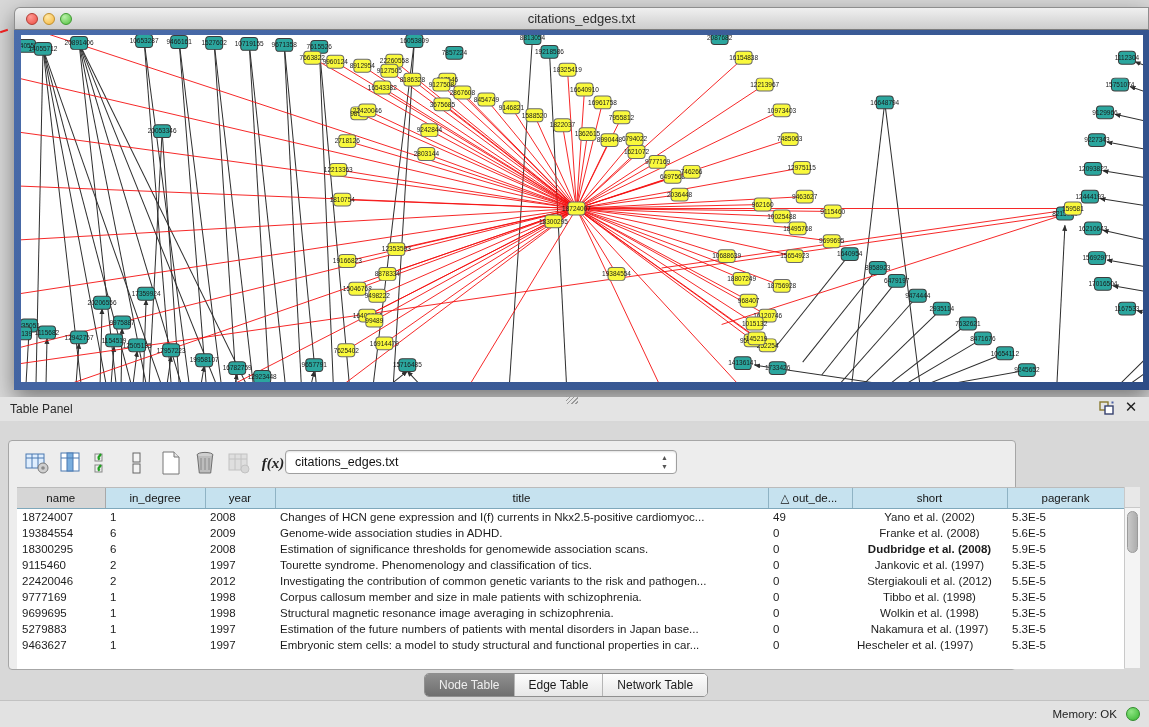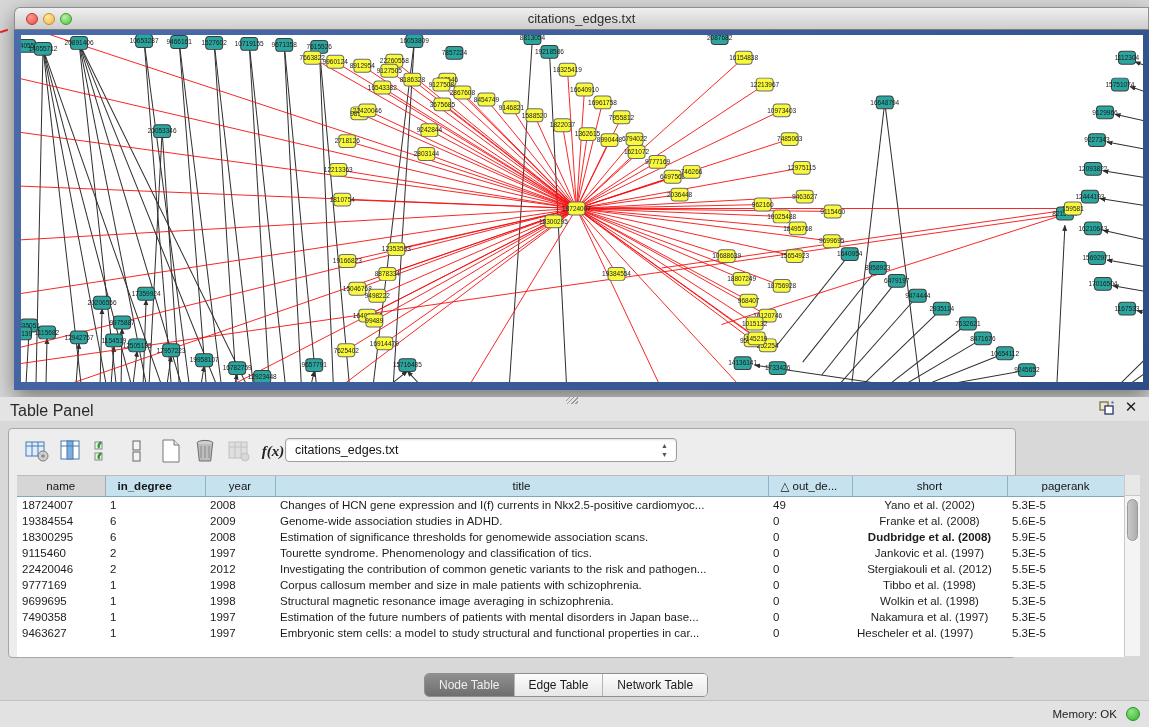--- a/index.html
+++ b/index.html
@@ -11,25 +11,25 @@
   .tl{position:absolute;top:5px;width:12px;height:12px;border-radius:50%;box-sizing:border-box;}
   .tl.red{left:11px;background:radial-gradient(circle at 35% 30%,#ff9a94,#ec4d42);border:1px solid #b23b33;}
   .tl.yel{left:28px;background:radial-gradient(circle at 35% 30%,#ffe9a8,#f5b53b);border:1px solid #c08f2e;}
   .tl.grn{left:45px;background:radial-gradient(circle at 35% 30%,#b9f0a8,#52c23f);border:1px solid #3f9a31;}
   .netframe{position:absolute;left:0;top:23px;right:0;bottom:0;background:linear-gradient(135deg,#4a6cab,#2e4d86);}
   .canvas{position:absolute;left:7px;top:5px;right:6px;bottom:8px;background:#ffffff;overflow:hidden;}
   .canvas svg{position:absolute;left:0;top:0;width:100%;height:100%;}
   .stray-red{position:absolute;left:0;top:30px;width:8px;height:2px;background:#e82020;transform:rotate(-18deg);}
   
   .panelbar{position:absolute;left:0;top:397px;width:1149px;height:24px;background:#e4e4e4;}
-  .paneltitle{position:absolute;left:10px;top:5px;font-size:16px;color:#2a2a2a;}
+  .paneltitle{position:absolute;left:10px;top:5px;font-size:12px;color:#2a2a2a;}
   .grip{position:absolute;left:566px;top:396px;width:12px;height:8px;background:repeating-linear-gradient(135deg,#9a9a9a 0 1px,transparent 1px 3px);}
   .float-btn{position:absolute;right:34px;top:400px;width:18px;height:16px;}
   .close-btn{position:absolute;right:10px;top:399px;width:16px;height:16px;font-size:15px;font-weight:bold;color:#1c1c1c;line-height:16px;text-align:center;cursor:default;}
-  .inner{position:absolute;left:8px;top:428px;width:1008px;height:230px;background:#ededed;border:1px solid #a6a6a6;border-radius:4px;box-sizing:border-box;}
+  .inner{position:absolute;left:8px;top:440px;width:1008px;height:230px;background:#ededed;border:1px solid #a6a6a6;border-radius:4px;box-sizing:border-box;}
   .toolbar{position:absolute;left:6px;top:4px;height:36px;right:6px;}
   .tbtn{position:absolute;top:4px;width:28px;height:28px;}
   .tbtn svg{width:100%;height:100%;}
   .fx{font-family:"Liberation Serif","DejaVu Serif",serif;font-style:italic;font-weight:bold;font-size:15px;color:#222;line-height:28px;text-align:center;}
   .combo{position:absolute;left:270px;top:5px;width:392px;height:24px;background:#fff;border:1px solid #9f9f9f;border-radius:4px;box-sizing:border-box;box-shadow:inset 0 1px 2px rgba(0,0,0,.12);}
   .combo .val{position:absolute;left:9px;top:4px;font-size:12.5px;color:#111;}
   .combo .step{position:absolute;right:5px;top:2px;width:13px;height:18px;color:#555;font-size:7px;line-height:9px;text-align:center;}
   
   .tablewrap{position:absolute;left:8px;top:46px;width:1107px;height:181px;background:#fff;overflow:hidden;border-top:1px solid #bbb;}
   table{border-collapse:collapse;table-layout:fixed;width:1107px;font-size:11.5px;}
@@ -787,21 +787,21 @@
           <col style="width: 100px;">
           <col style="width: 70px;">
           <col style="width: 493px;">
           <col style="width: 84px;">
           <col style="width: 155px;">
           <col style="width: 117px;">
         </colgroup>
       <thead>
           <tr id="hdr-row">
             <th class="gray" style="text-align: center;">name</th>
-            <th style="text-align: left; font-weight: bold;">in_degree</th>
+            <th style="text-align: center;">in_degree</th>
             <th style="text-align: center;">year</th>
             <th style="text-align: center;">title</th>
             <th style="text-align: left;">△ out_de...</th>
             <th style="text-align: center;">short</th>
             <th style="text-align: center;">pagerank</th>
           </tr>
         </thead>
       <tbody id="tbody">
           <tr>
             <td style="text-align: left;">18724007</td>
@@ -860,21 +860,21 @@
           <tr>
             <td style="text-align: left;">9699695</td>
             <td style="text-align: left;">1</td>
             <td style="text-align: left;">1998</td>
             <td style="text-align: left;">Structural magnetic resonance image averaging in schizophrenia.</td>
             <td style="text-align: left;">0</td>
             <td style="text-align: center;">Wolkin et al. (1998)</td>
             <td style="text-align: left;">5.3E-5</td>
           </tr>
           <tr>
-            <td style="text-align: left;">7490358</td>
+            <td style="text-align: left;">5279883</td>
             <td style="text-align: left;">1</td>
             <td style="text-align: left;">1997</td>
             <td style="text-align: left;">Estimation of the future numbers of patients with mental disorders in Japan base...</td>
             <td style="text-align: left;">0</td>
             <td style="text-align: center;">Nakamura et al. (1997)</td>
             <td style="text-align: left;">5.3E-5</td>
           </tr>
           <tr>
             <td style="text-align: left;">9463627</td>
             <td style="text-align: left;">1</td>

